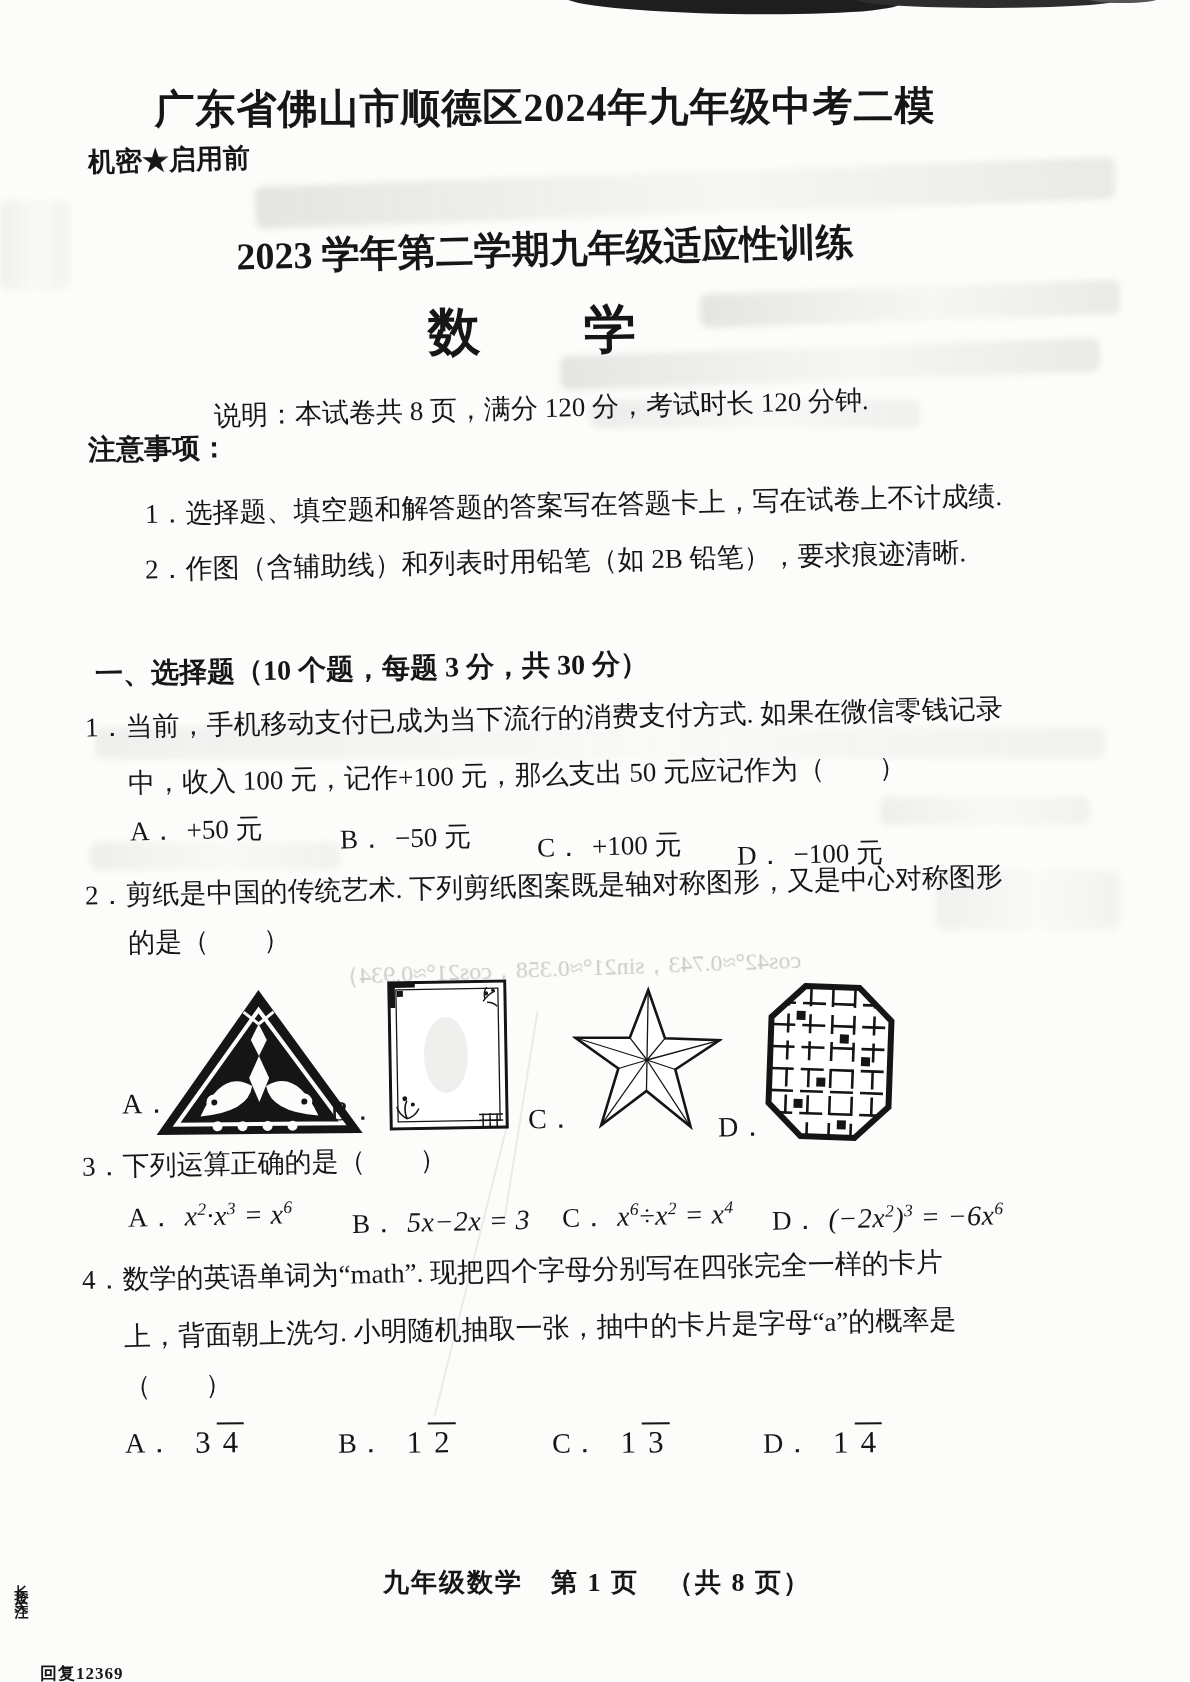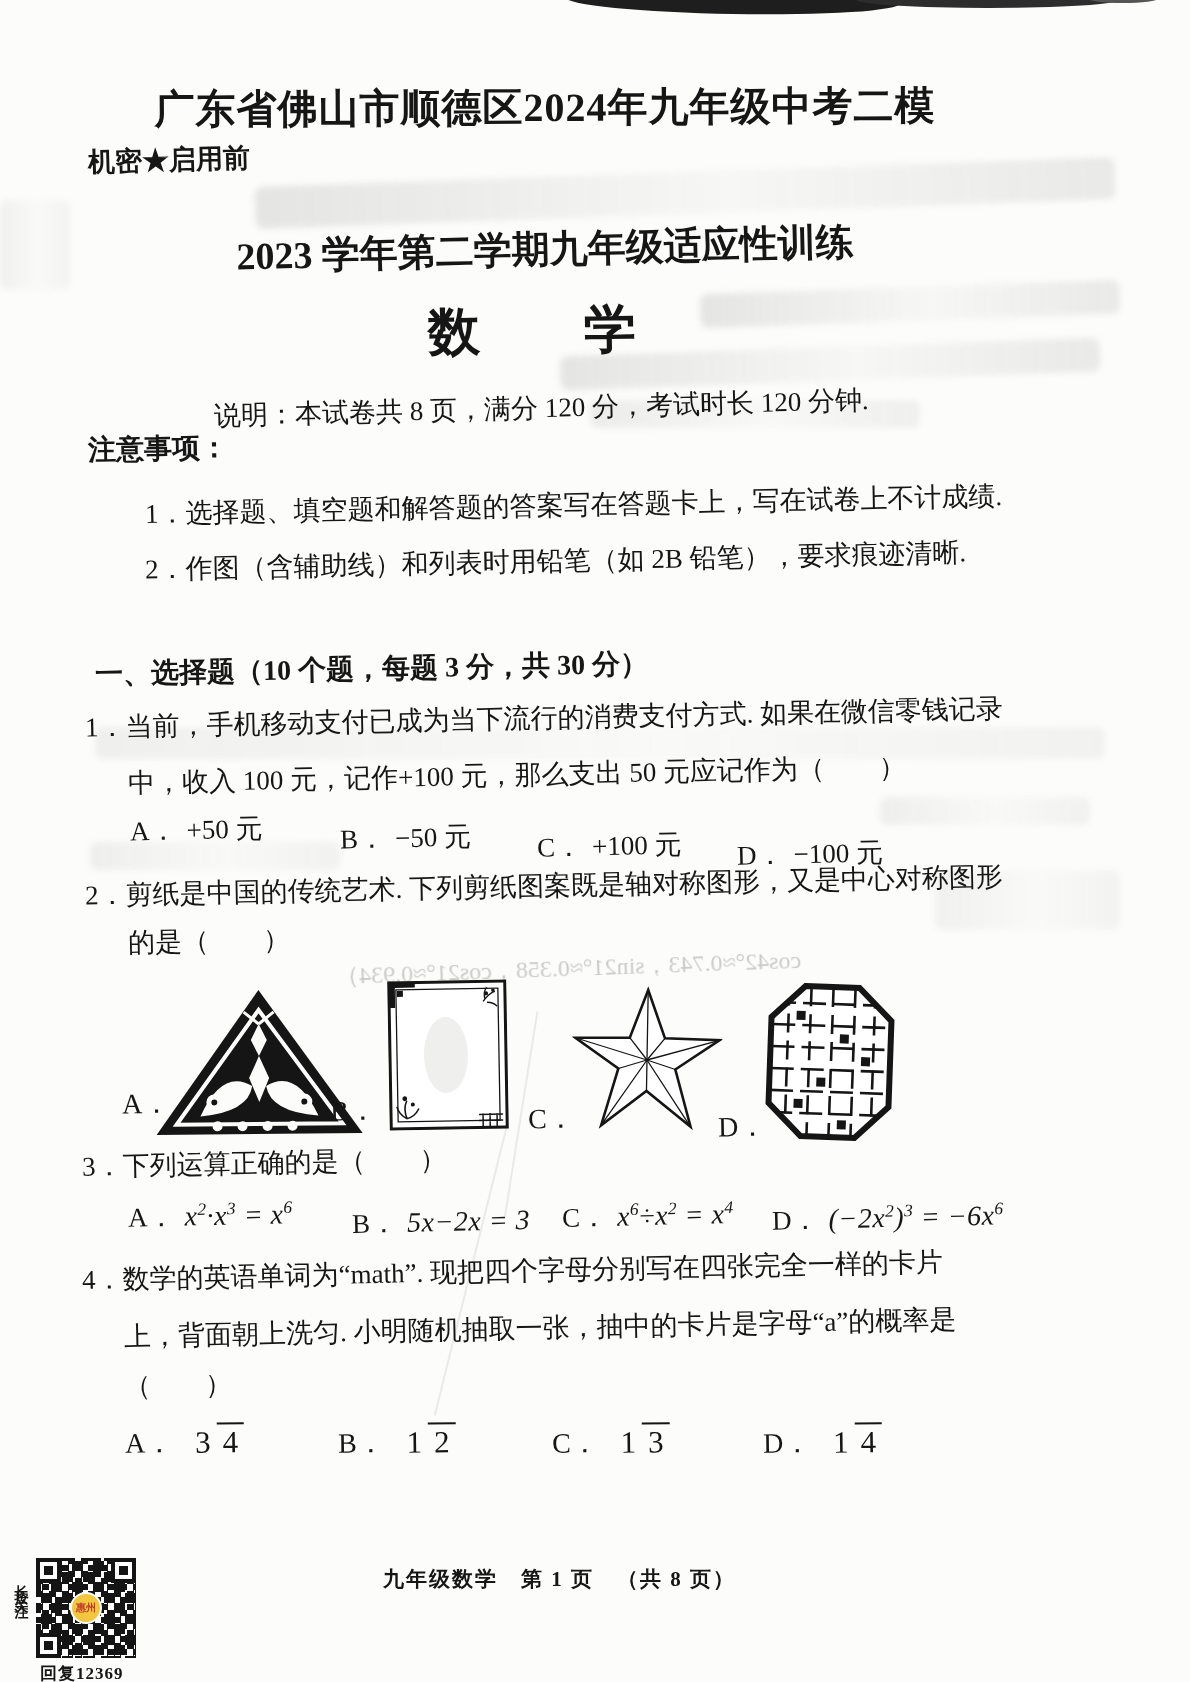--- a/index.html
+++ b/index.html
@@ -35,21 +35,21 @@
 
   .formula      { font-style:italic; font-size:28px; letter-spacing:.5px; }
   .formula sup  { font-size:.62em; font-style:italic; }
 
   .fracopt      { position:absolute; display:flex; align-items:center; gap:16px;
                   font-size:28px; transform:rotate(-0.8deg); }
   .frac         { display:inline-block; font-size:31px; line-height:1.2; }
   .frac .den    { border-top:2.5px solid #141414; padding:0 6px; }
   .frac .num    { padding:0 6px; }
 
-  .footer       { left:383px; top:1565px; font-size:21px; font-weight:700; letter-spacing:2px; }
+  .footer       { left:383px; top:1565px; font-size:26px; font-weight:700; letter-spacing:2px; }
 
   
   .blob1 { position:absolute; left:566px; top:-13px; width:334px; height:27px;
            background:#1e1e1e; border-radius:50%; transform:rotate(1deg); }
   .blob2 { position:absolute; left:856px; top:-9px; width:264px; height:17px;
            background:#2d2d2d; border-radius:50%; }
   .blob3 { position:absolute; left:1088px; top:-6px; width:70px; height:9px;
            background:#555; border-radius:50%; }
   .smudge { position:absolute; filter:blur(3px); border-radius:8px;
             background:linear-gradient(90deg, rgba(110,110,110,.16), rgba(150,150,150,.05) 55%, rgba(110,110,110,.13)); }
@@ -221,21 +221,15 @@
     <span class="frac"><span class="num">1</span><span class="den">3</span></span>
   </div>
   <div class="fracopt" style="left:763px; top:1424px;">
     <span>D．</span>
     <span class="frac"><span class="num">1</span><span class="den">4</span></span>
   </div>
 
   <div class="abs footer">九年级数学　第 1 页　（共 8 页）</div>
 
   <div class="abs qr-side">长按关注</div>
-  <div class="qr">
-    <div class="qr-finder qr-f-tl"></div>
-    <div class="qr-finder qr-f-tr"></div>
-    <div class="qr-finder qr-f-bl"></div>
-    <div class="qr-logo">惠州</div>
-  </div>
   <div class="qr-caption" style="left:40px; top:1662px;">回复12369</div>
 
 </div>
 
 </body></html>

